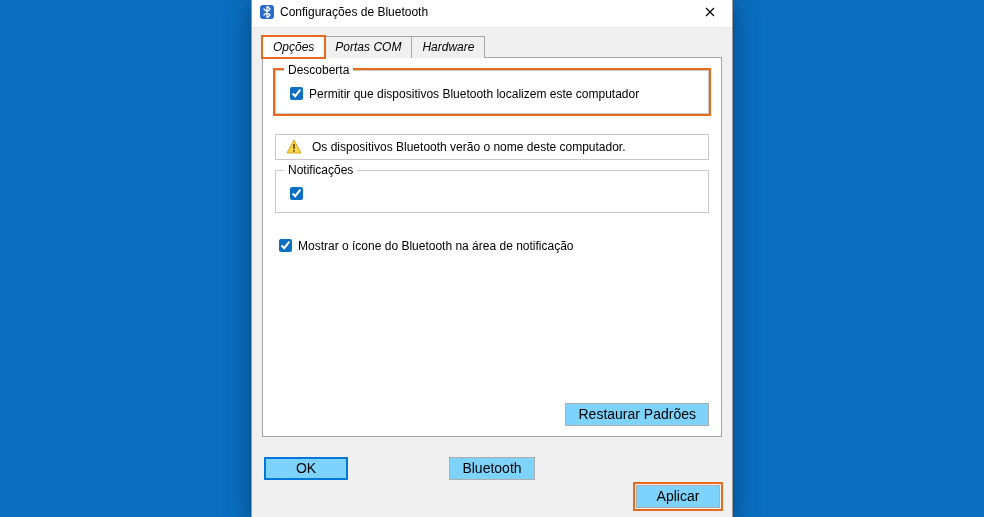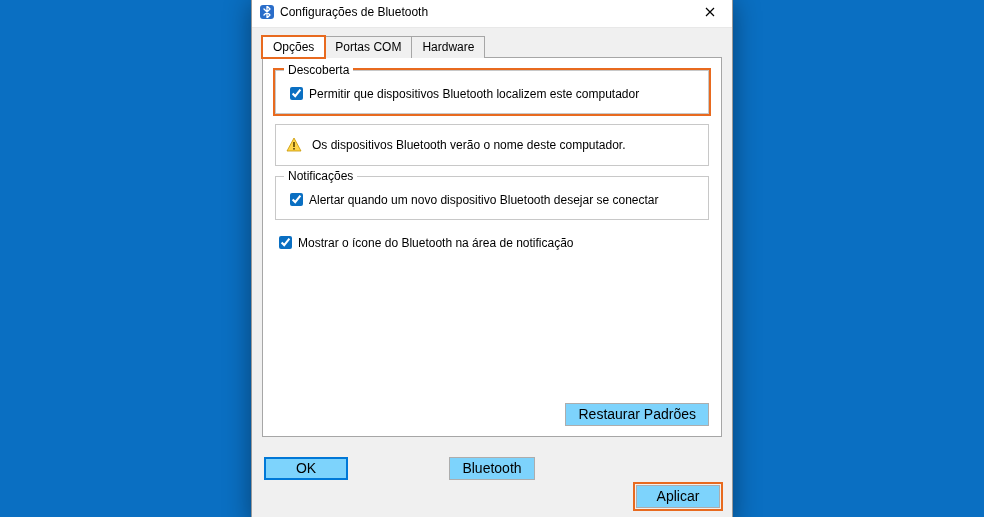--- a/index.html
+++ b/index.html
@@ -51,20 +51,21 @@
     }
     .dialog-body {
       background: #f0f0f0;
       padding: 8px 10px 10px 10px;
     }
     .tabs {
       display: flex;
       margin-bottom: -1px;
       position: relative;
       z-index: 2;
+      font-style: italic;
     }
     .tab {
       padding: 3px 10px;
       border: 1px solid #a6a6a6;
       border-bottom: none;
       background: #f0f0f0;
       margin-right: -1px;
       cursor: pointer;
       position: relative;
     }
@@ -80,21 +81,21 @@
     .tab-content {
       background: #fff;
       border: 1px solid #a6a6a6;
       padding: 12px 12px 10px 12px;
       min-height: 380px;
       position: relative;
     }
     .groupbox {
       border: 1px solid #c8c8c8;
       padding: 14px 10px 10px 10px;
-      margin-bottom: 10px;
+      margin-bottom: 20px;
       position: relative;
     }
     .groupbox .legend {
       position: absolute;
       top: -8px;
       left: 8px;
       background: #fff;
       padding: 0 4px;
       font-size: 12px;
     }
@@ -110,21 +111,21 @@
     }
     .checkbox-row input[type="checkbox"] {
       width: 13px; height: 13px;
       accent-color: #0a6fc2;
     }
     .info-row {
       display: flex;
       align-items: center;
       gap: 10px;
       border: 1px solid #c8c8c8;
-      padding: 12px 10px;
+      padding: 4px 10px;
       margin-top: 10px;
     }
     .warn-icon {
       width: 16px; height: 16px;
       flex-shrink: 0;
     }
     .standalone-checkbox {
       padding: 4px 0 0 0;
     }
     .footer {
@@ -211,21 +212,20 @@
             <rect x="7.2" y="11" width="1.6" height="1.6" fill="#5a4400"></rect>
           </svg>
         </span>
         <span>Os dispositivos Bluetooth verão o nome deste computador.</span>
       </div>
 
       <div class="groupbox" style="margin-top:10px;">
         <span class="legend">Notificações</span>
         <label class="checkbox-row">
           <input type="checkbox" checked="" style="">
-          <span>Alertar quando um novo dispositivo Bluetooth desejar se conectar</span>
         </label>
       </div>
 
       <div class="standalone-checkbox">
         <label class="checkbox-row">
           <input type="checkbox" checked="" style="">
           <span>Mostrar o ícone do Bluetooth na área de notificação</span>
         </label>
       </div>
 

